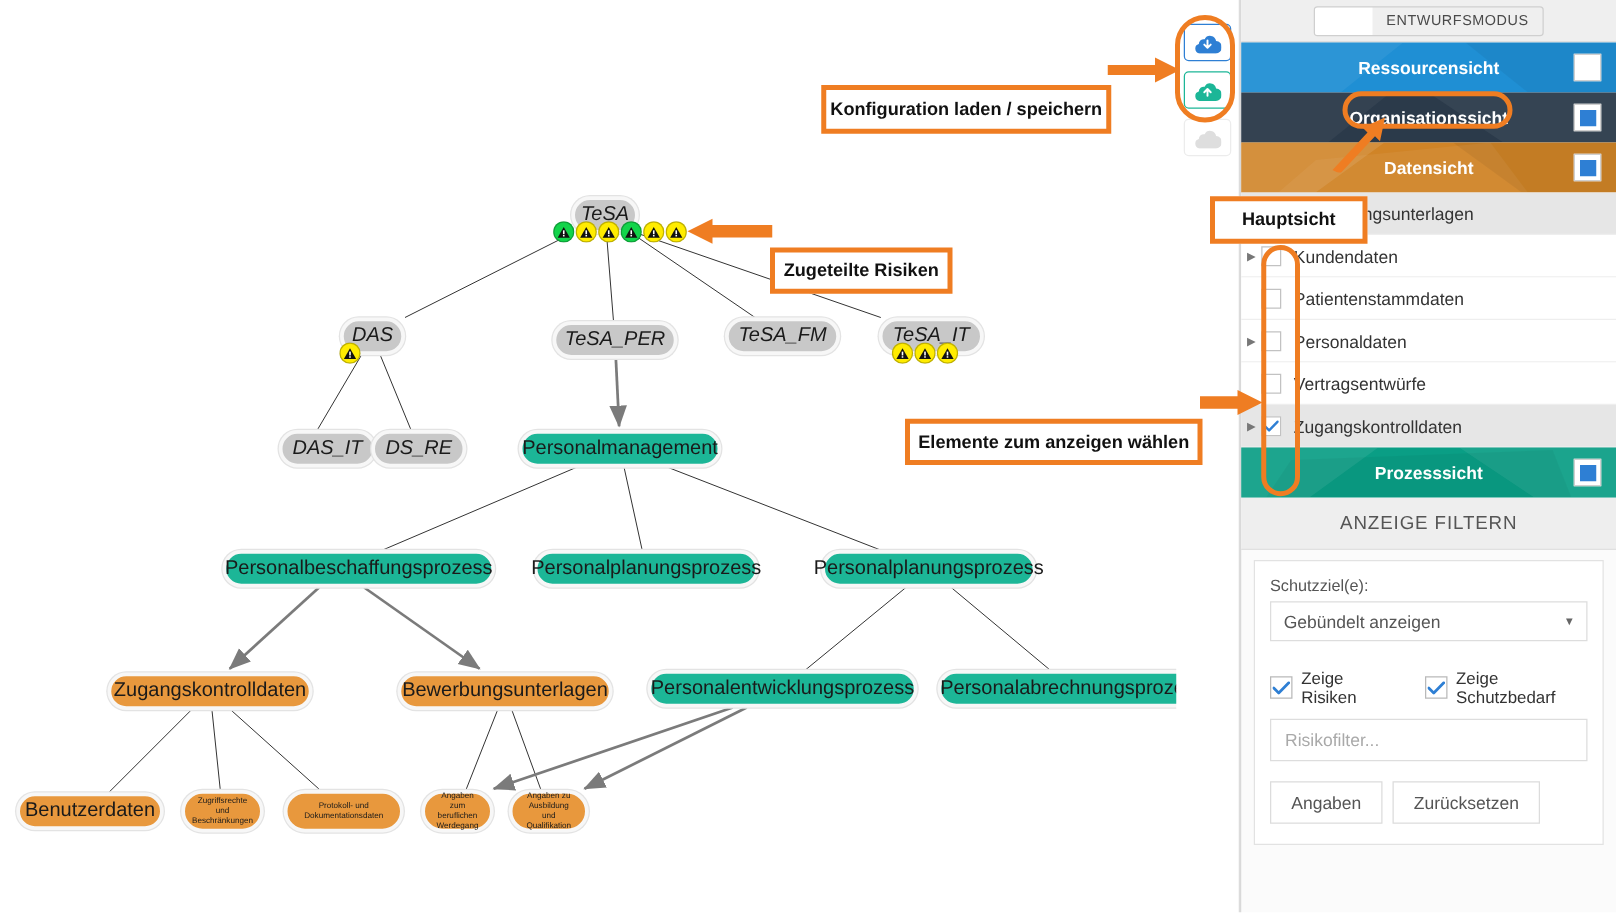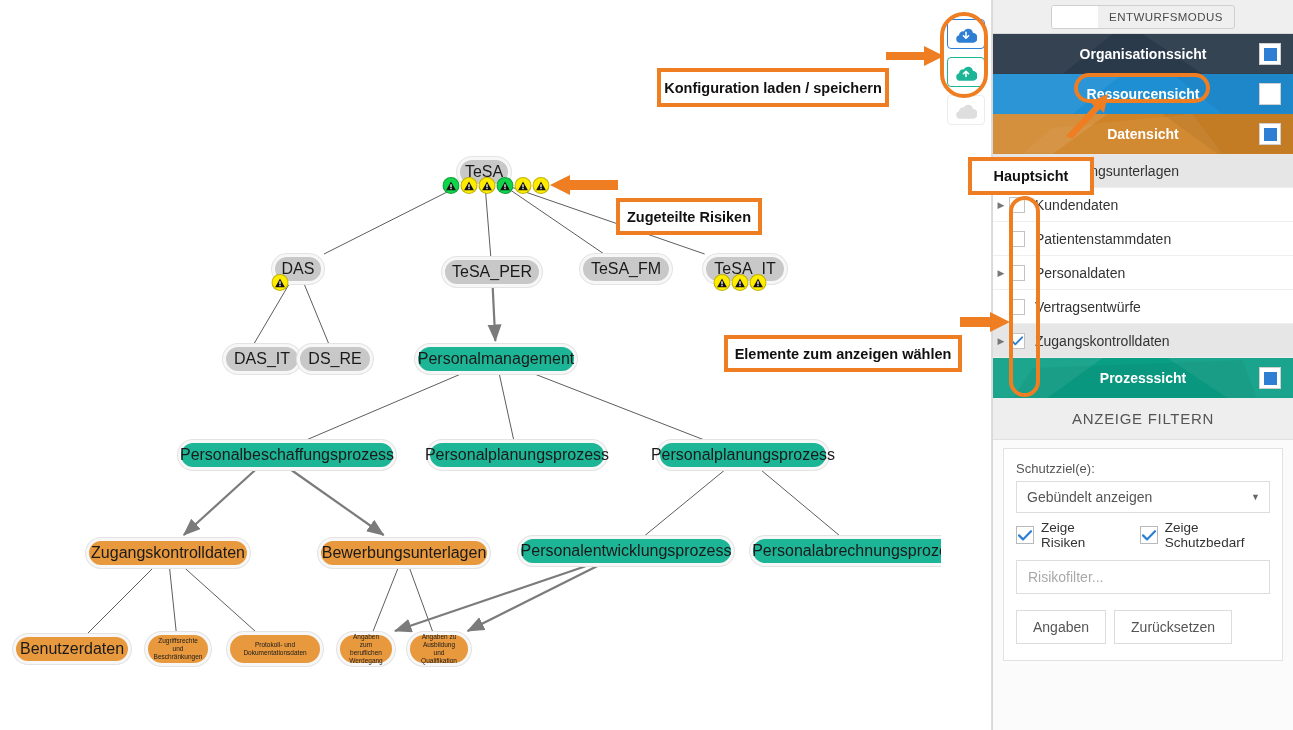--- a/index.html
+++ b/index.html
@@ -21,21 +21,21 @@
     display:flex; align-items:center; justify-content:center;
     text-align:center;
     color:#1a1a1a;
     border:3px solid #f7f7f7;
     box-shadow:0 0 0 1px #e3e3e3;
     white-space:nowrap;
     padding:0 12px;
     line-height:1.05;
     z-index:3;
   }
-  .n-org   { background:#c8c8c8; font-size:16px; height:30px; }
+  .n-org   { background:#c8c8c8; font-size:16px; height:30px;font-style:italic; }
   .n-proc  { background:#1cb697; font-size:16px; height:30px; }
   .n-data  { background:#e8983d; font-size:16px; height:30px; }
   .n-small { background:#e8983d; font-size:6.5px; height:34px; white-space:normal;
              line-height:1.25; padding:0 7px; }
 
   
   .risks { position:absolute; display:flex; gap:1px; z-index:5; transform:translate(-50%,0); }
   .badge {
     width:17px; height:17px; border-radius:50%;
     display:flex; align-items:center; justify-content:center;
@@ -110,21 +110,21 @@
                  border-bottom:1px solid #e0e0e0; }
 
   #filterbox { margin:8px 10px 0 10px; border:1px solid #e2e2e2; background:#fff;
                padding:12px 12px 16px 12px; }
   .fld-label { font-size:13px; color:#555; margin-bottom:5px; }
   .select { position:relative; height:32px; border:1px solid #dddddd; background:#fff;
             display:flex; align-items:center; padding:0 10px; font-size:14px; color:#555; }
   .select .car { position:absolute; right:9px; top:50%; transform:translateY(-50%);
                  font-size:9px; color:#666; }
 
-  .chkline { display:flex; align-items:flex-end; gap:26px; margin-top:7px; }
+  .chkline { display:flex; align-items:flex-end; gap:26px; margin-top:22px; }
   .chkitem { display:flex; align-items:center; gap:7px; }
   .bigbox { width:18px; height:18px; border:1px solid #b9b9b9; background:#fff;
             display:flex; align-items:center; justify-content:center; flex:0 0 auto; }
   .chkitem span { font-size:13.5px; color:#333; }
 
   .txtinput { margin-top:10px; height:34px; border:1px solid #dddddd; background:#fff;
               display:flex; align-items:center; padding:0 11px; font-size:14px; color:#a9a9a9; }
 
   .btnrow { margin-top:16px; display:flex; gap:8px; }
   .btn { height:34px; border:1px solid #dcdcdc; background:#fff; color:#555;
@@ -361,38 +361,38 @@
 
 <div id="panel">
 
   <div id="modebar">
     <div class="switch">
       <div class="knob"></div>
       <div class="lbl">ENTWURFSMODUS</div>
     </div>
   </div>
 
+  <div class="viewbar vb-res">
+    <svg class="facets" viewBox="0 0 301 40" preserveAspectRatio="none">
+      <polygon points="0,0 130,0 80,40 0,40" fill="#ffffff" opacity="0.06"></polygon>
+      <polygon points="180,0 301,0 301,40 230,40" fill="#000000" opacity="0.05"></polygon>
+    </svg>
+    <div class="ttl">Ressourcensicht</div>
+    <div class="chk"></div>
+  </div>
+
   <div class="viewbar vb-org">
     <svg class="facets" viewBox="0 0 301 40" preserveAspectRatio="none">
       <polygon points="0,0 120,0 70,40 0,40" fill="#ffffff" opacity="0.045"></polygon>
       <polygon points="150,0 301,0 301,40 210,40" fill="#ffffff" opacity="0.05"></polygon>
     </svg>
     <div class="ttl">Organisationssicht</div>
     <div class="chk">
         <i></i>
       </div>
-  </div>
-
-  <div class="viewbar vb-res">
-    <svg class="facets" viewBox="0 0 301 40" preserveAspectRatio="none">
-      <polygon points="0,0 130,0 80,40 0,40" fill="#ffffff" opacity="0.06"></polygon>
-      <polygon points="180,0 301,0 301,40 230,40" fill="#000000" opacity="0.05"></polygon>
-    </svg>
-    <div class="ttl">Ressourcensicht</div>
-    <div class="chk"></div>
   </div>
 
   <div class="viewbar vb-dat">
     <svg class="facets" viewBox="0 0 301 40" preserveAspectRatio="none">
       <polygon points="0,0 115,0 60,40 0,40" fill="#ffffff" opacity="0.10"></polygon>
       <polygon points="170,0 301,0 301,40 225,40" fill="#000000" opacity="0.06"></polygon>
       <polygon points="60,14 200,0 230,40 30,40" fill="#ffffff" opacity="0.05"></polygon>
     </svg>
     <div class="ttl">Datensicht</div>
     <div class="chk">

